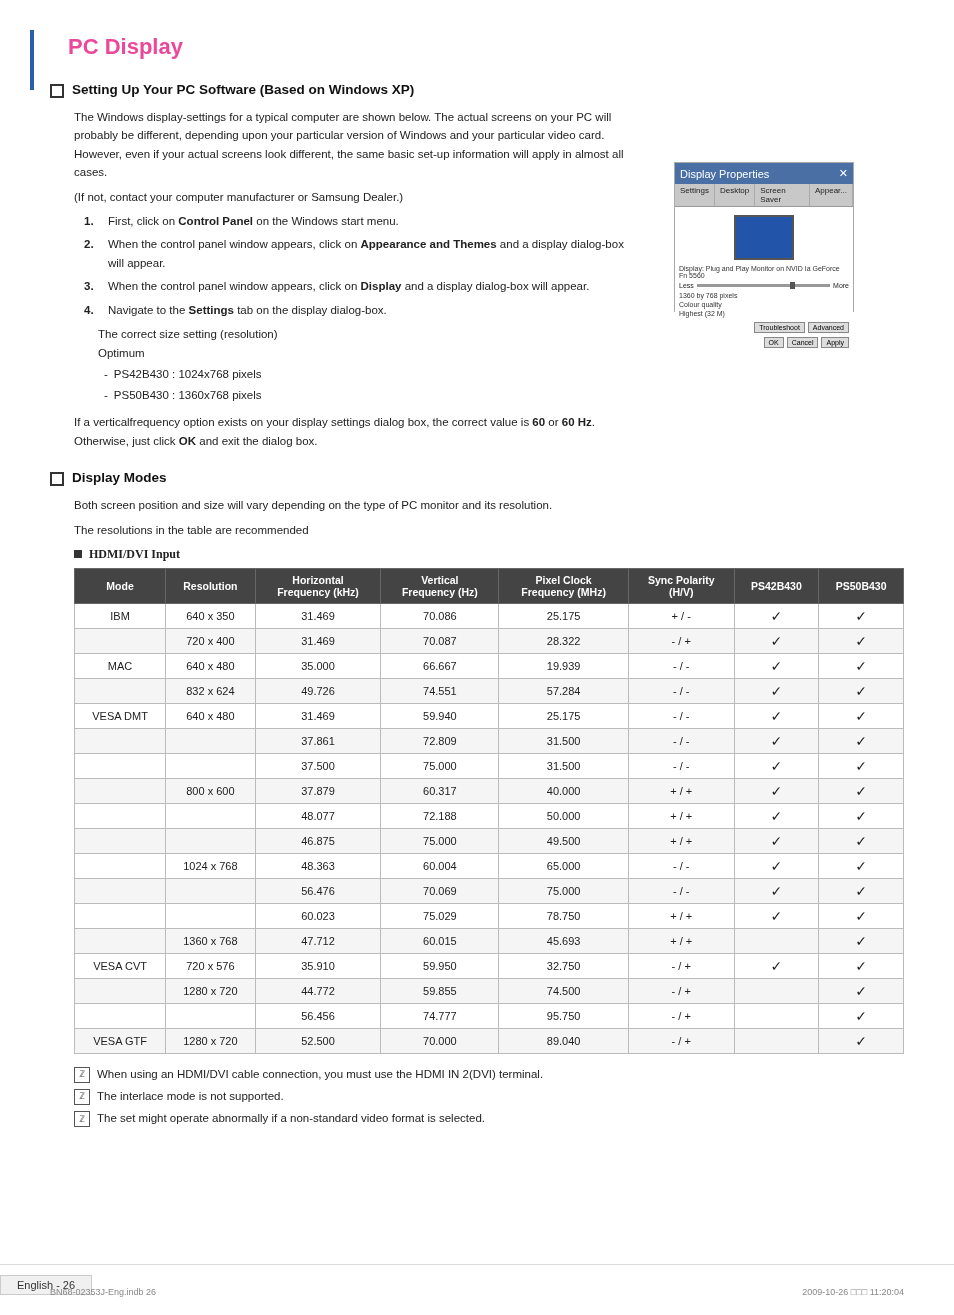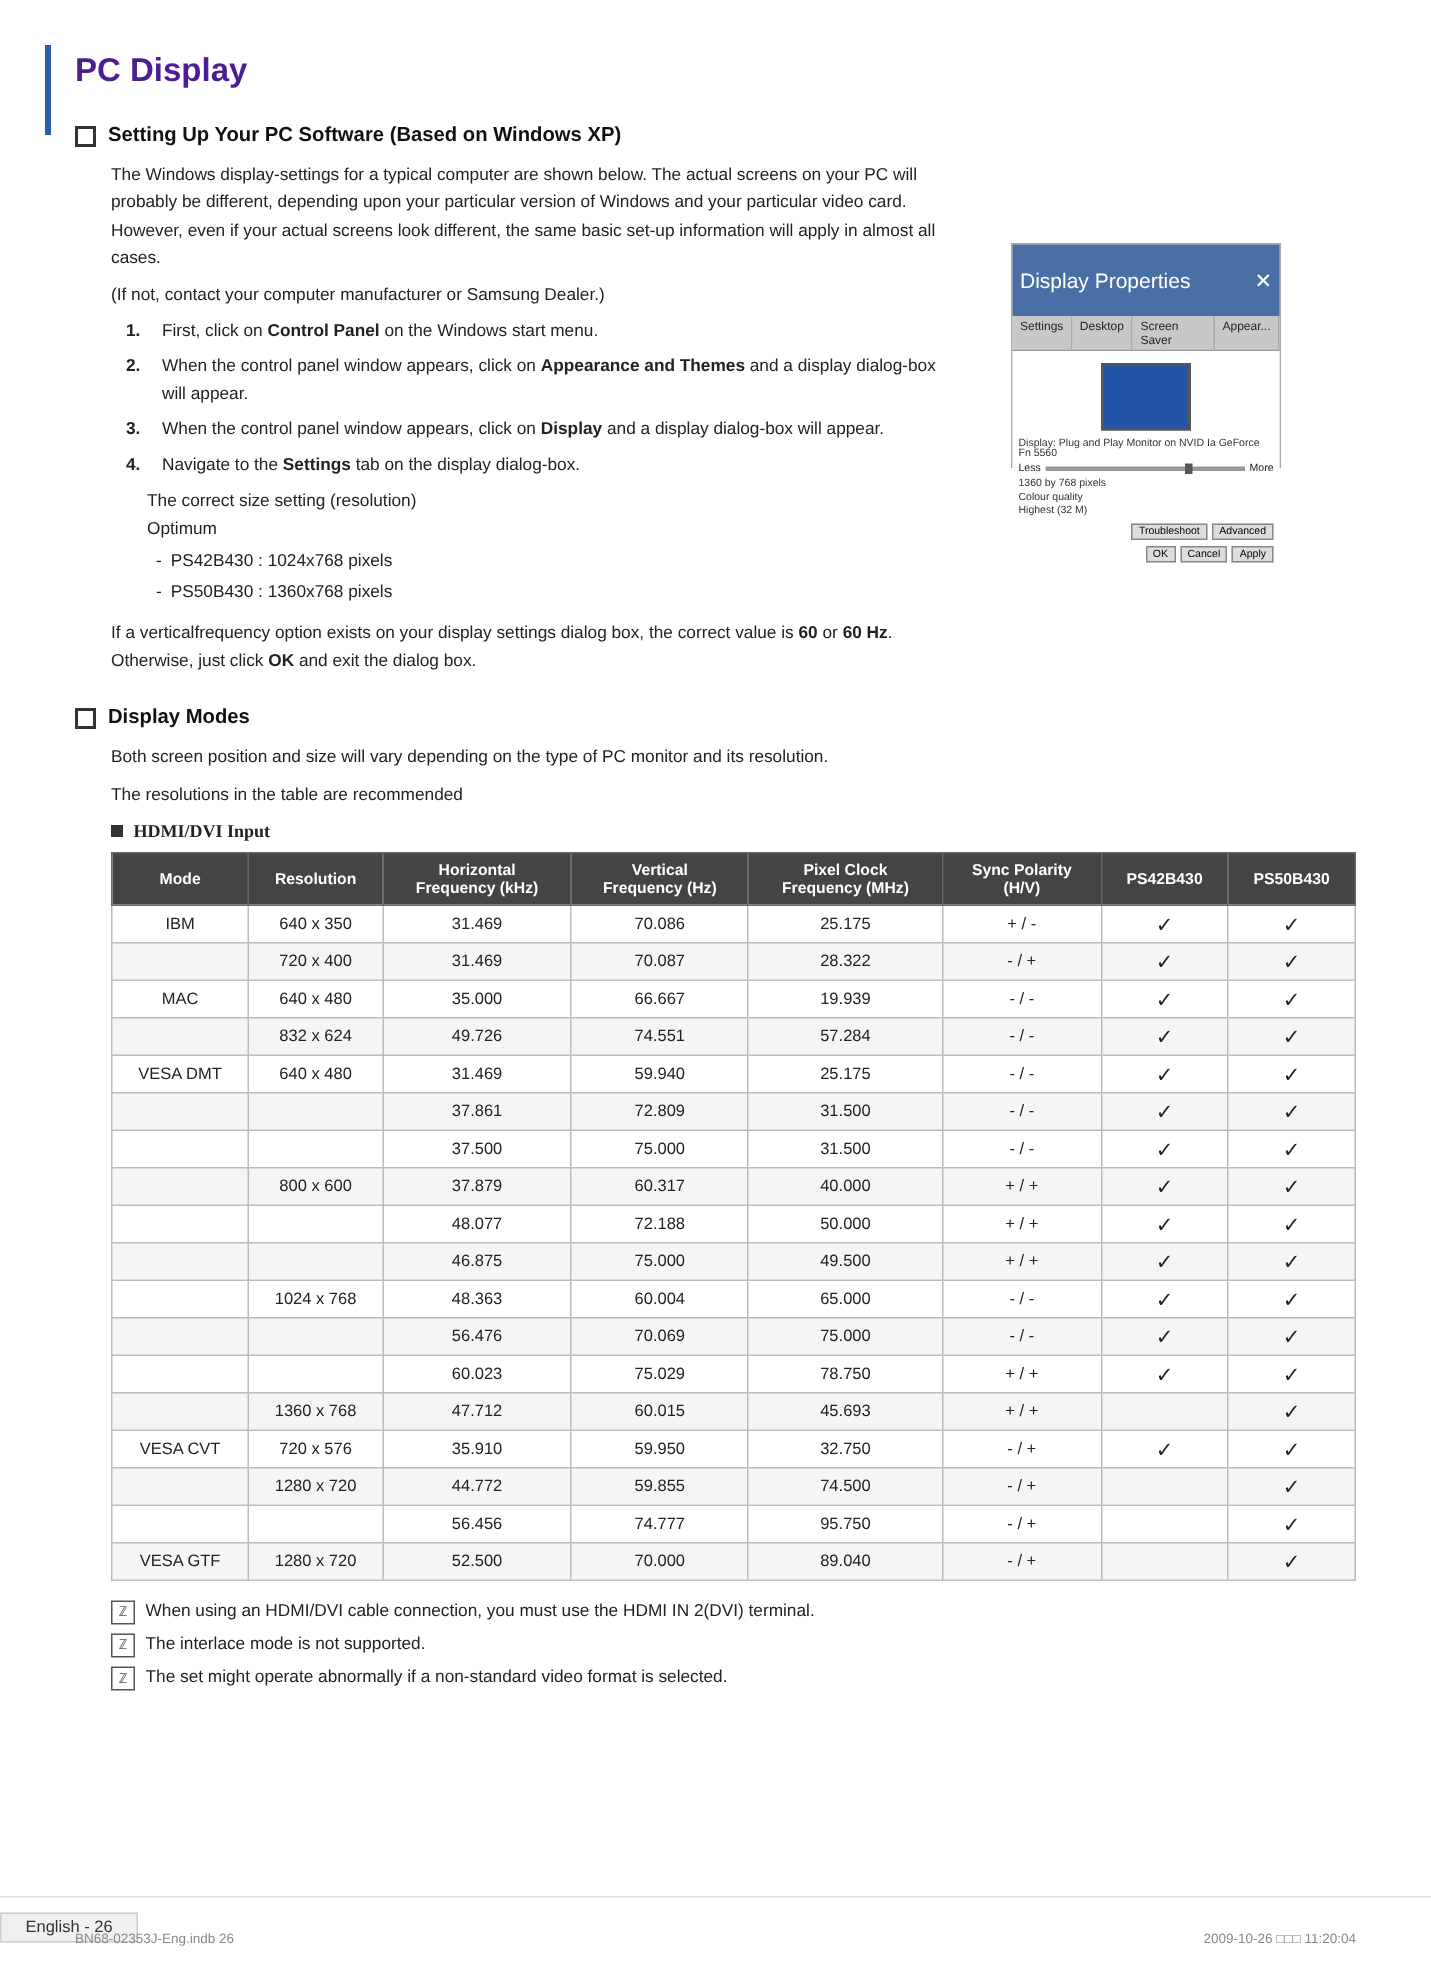--- a/index.html
+++ b/index.html
@@ -23,22 +23,22 @@
       position: absolute;
       left: 30px;
       top: 30px;
       width: 4px;
       height: 60px;
       background: #2a5db0;
     }
     .page-title {
       font-size: 22px;
       font-weight: bold;
-      color: #4c1d95;
-      margin-left: 0;
+      color: #ec4899;
+      margin-left: 18px;
       margin-bottom: 22px;
       padding-top: 4px;
     }
     .section-header {
       display: flex;
       align-items: flex-start;
       margin-bottom: 10px;
       margin-top: 18px;
     }
     .section-checkbox {
@@ -104,22 +104,22 @@
       height: 150px;
       border: 1px solid #aaa;
       background: #e8e8e8;
       display: flex;
       flex-direction: column;
       align-items: stretch;
     }
     .ss-titlebar {
       background: #4a6fa5;
       color: #fff;
-      font-size: 14px;
-      padding: 16px 5px;
+      font-size: 11px;
+      padding: 4px 5px;
       display: flex;
       justify-content: space-between;
       align-items: center;
     }
     .ss-tabs {
       display: flex;
       background: #d4d4d4;
       font-size: 8px;
       border-bottom: 1px solid #999;
     }

